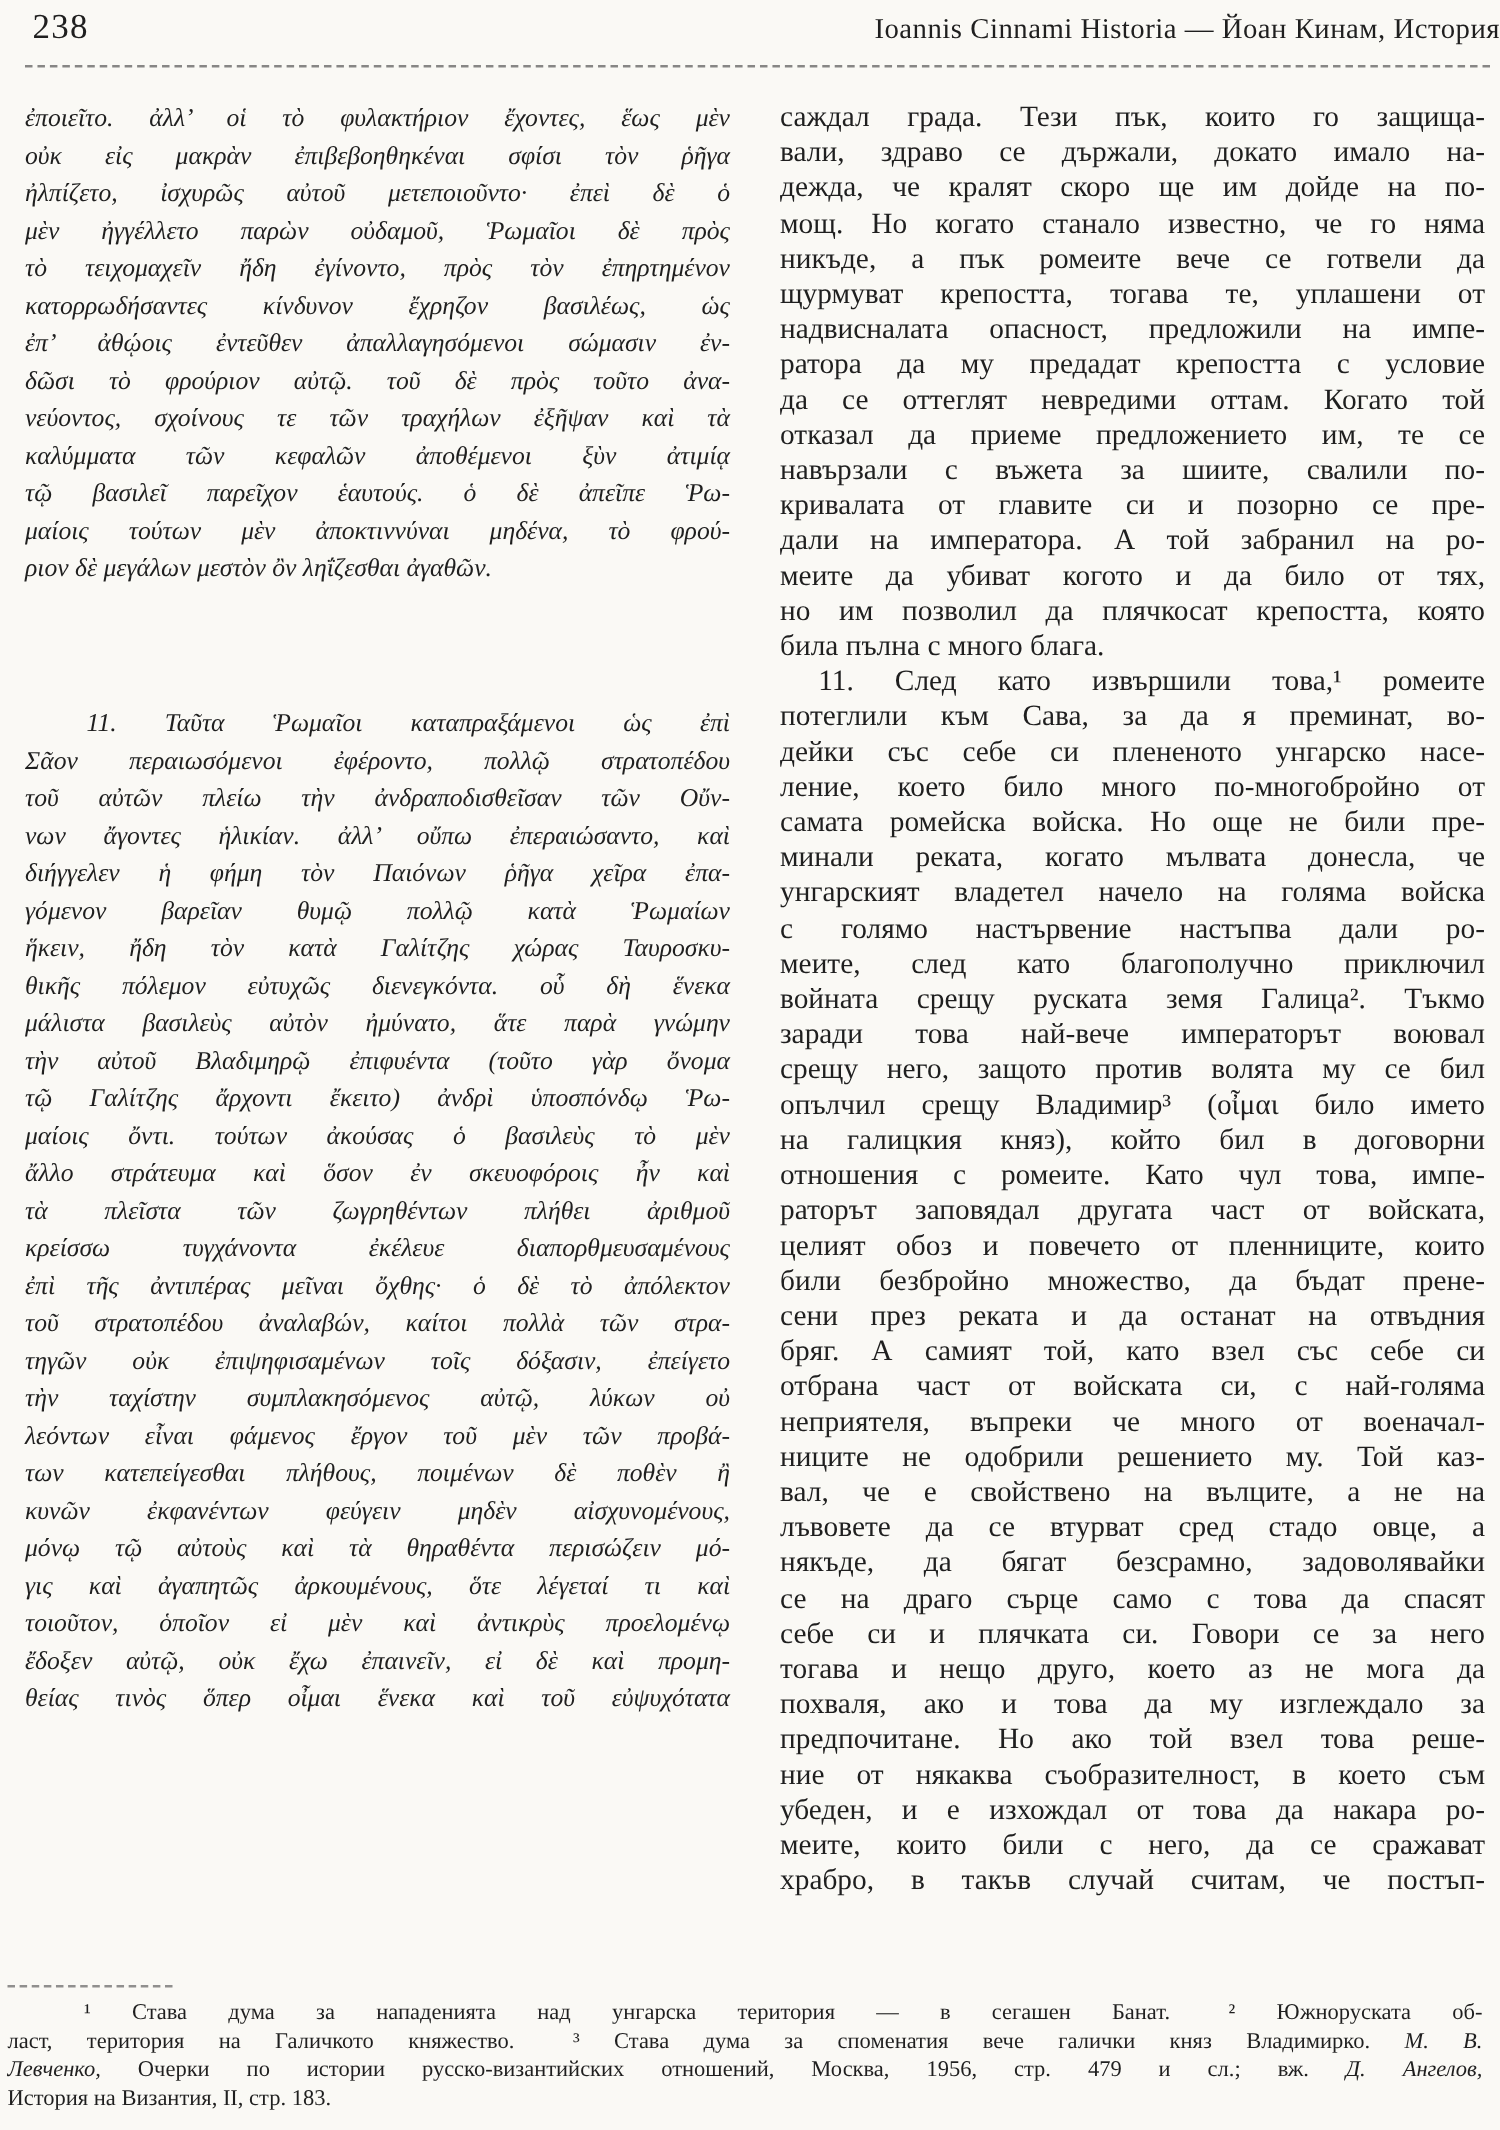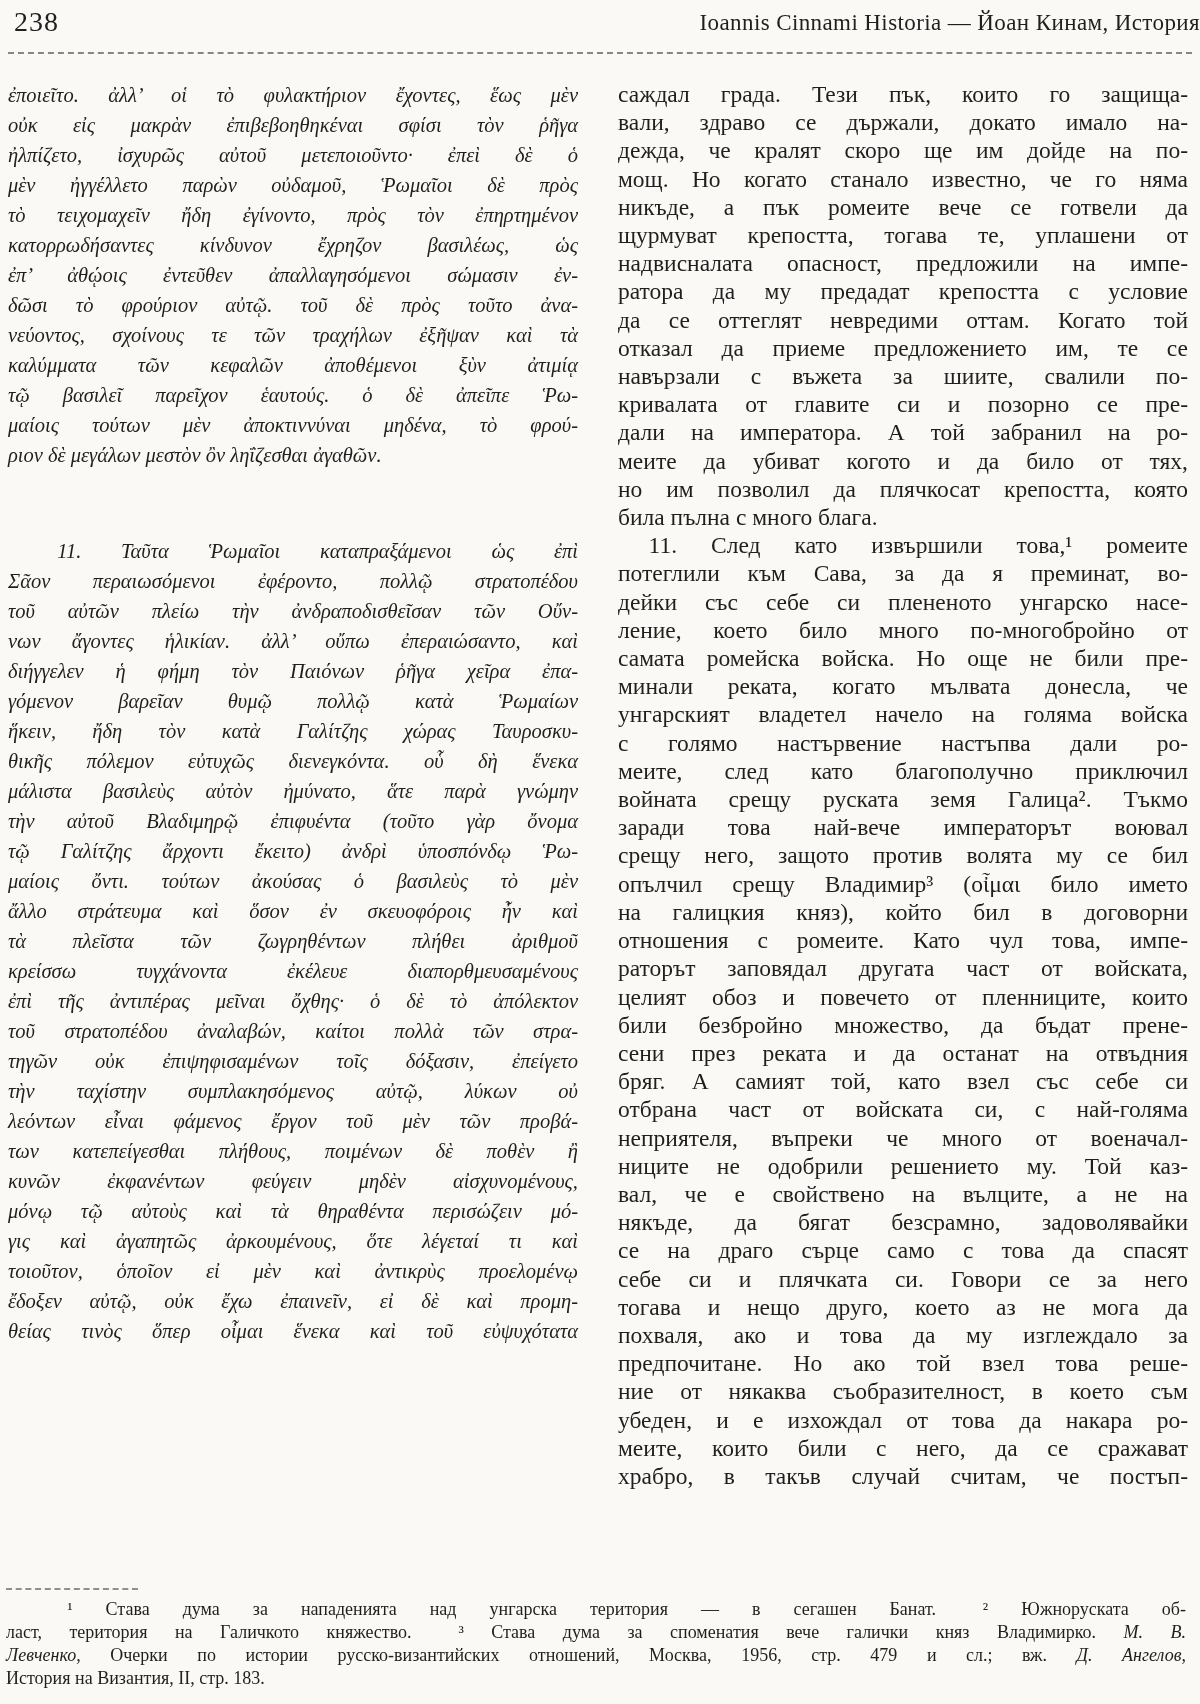--- a/index.html
+++ b/index.html
@@ -10,20 +10,21 @@
   html,body{margin:0;padding:0;background:#e8e7e2;}
   .page{
     position:relative;
     width:1200px;height:1704px;
     margin:0 auto;
     background:var(--paper);
     color:var(--ink);
     box-sizing:border-box;
     overflow:hidden;
     font-family:"Liberation Serif", serif;
+    padding-left:12px;
   }
   
   header{position:relative;height:38px;margin-top:6px;}
   .page-number{
     position:absolute;left:14px;top:0;
     font-size:28px;letter-spacing:1px;
   }
   .running-title{
     text-align:right;font-size:23px;letter-spacing:.4px;
     padding-top:4px;
@@ -52,21 +53,21 @@
     line-height:28.2px;
   }
   .line{
     text-align:justify;
     text-align-last:justify;
     white-space:normal;
   }
   .para.last-left .line:last-child{text-align-last:left;}
   .para.indent-first .line:first-child{text-indent:2.4em;}
   .col-bulgarian .para.indent-first .line:first-child{text-indent:1.3em;}
-  .para.para-gap{margin-top:66px;}
+  .para.para-gap{margin-top:94px;}
   
   .footnotes{
     position:absolute;
     left:6px;right:14px;top:1588px;
     font-family:"Liberation Serif", serif;
     font-size:18px;
     line-height:23px;
   }
   .footnote-rule{
     width:132px;
@@ -181,20 +182,21 @@
           <div class="line">отношения с ромеите. Като чул това, импе-</div>
           <div class="line">раторът заповядал другата част от войската,</div>
           <div class="line">целият обоз и повечето от пленниците, които</div>
           <div class="line">били безбройно множество, да бъдат прене-</div>
           <div class="line">сени през реката и да останат на отвъдния</div>
           <div class="line">бряг. А самият той, като взел със себе си</div>
           <div class="line">отбрана част от войската си, с най-голяма</div>
           <div class="line">неприятеля, въпреки че много от военачал-</div>
           <div class="line">ниците не одобрили решението му. Той каз-</div>
           <div class="line">вал, че е свойствено на вълците, а не на</div>
+          <div class="line">лъвовете да се втурват сред стадо овце, а</div>
           <div class="line">някъде, да бягат безсрамно, задоволявайки</div>
           <div class="line">се на драго сърце само с това да спасят</div>
           <div class="line">себе си и плячката си. Говори се за него</div>
           <div class="line">тогава и нещо друго, което аз не мога да</div>
           <div class="line">похваля, ако и това да му изглеждало за</div>
           <div class="line">предпочитане. Но ако той взел това реше-</div>
           <div class="line">ние от някаква съобразителност, в което съм</div>
           <div class="line">убеден, и е изхождал от това да накара ро-</div>
           <div class="line">меите, които били с него, да се сражават</div>
           <div class="line">храбро, в такъв случай считам, че постъп-</div>

